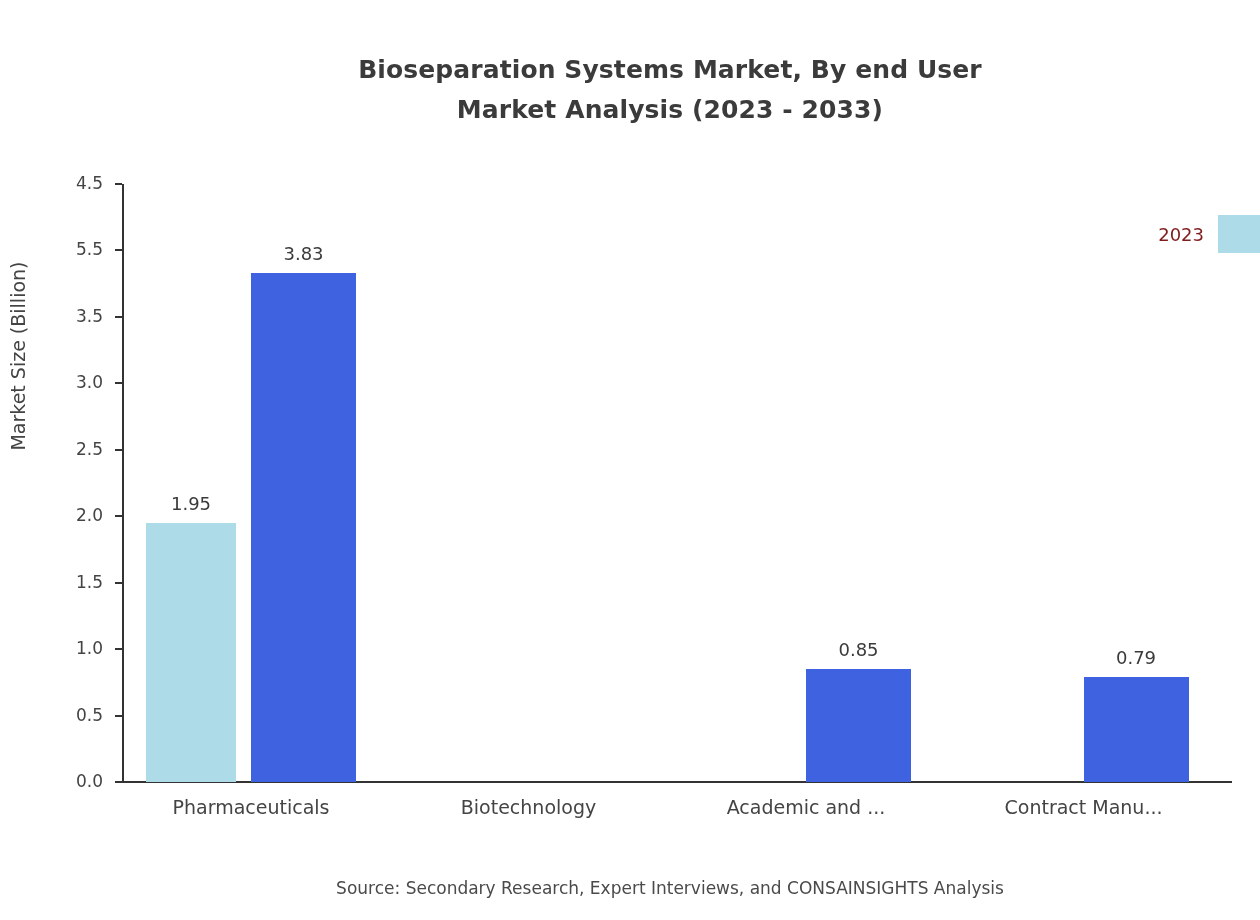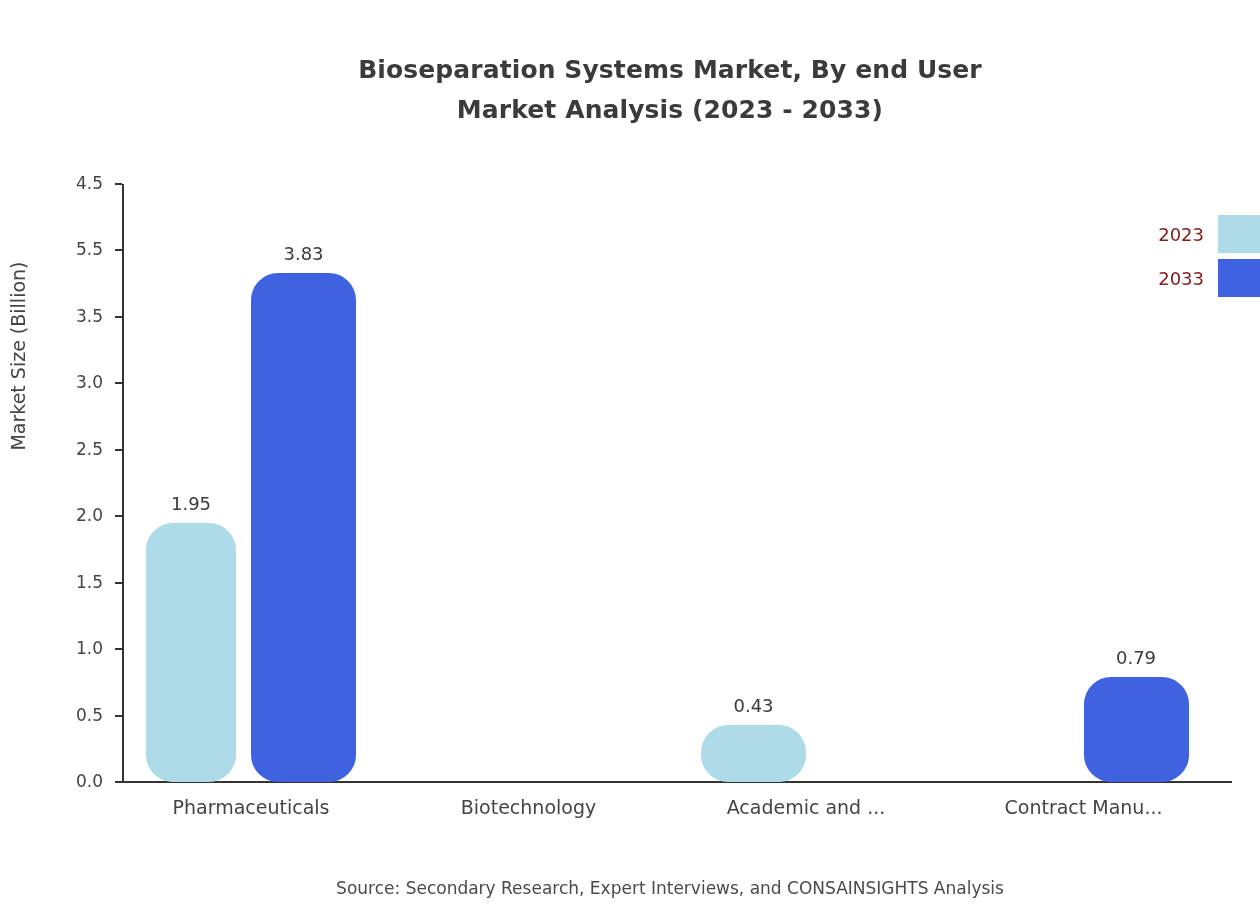--- a/index.html
+++ b/index.html
@@ -86,21 +86,20 @@
   }
   
   .group {
     position: absolute;
     bottom: 0;
     height: 598px;
   }
   .bar {
     position: absolute;
     bottom: 0;
-    border-radius: 27px;
   }
   .bar-label {
     position: absolute;
     bottom: 100%;
     left: 50%;
     transform: translateX(-50%);
     margin-bottom: 9px;
     font-size: 18px;
     color: #3a3a3a;
     white-space: nowrap;
@@ -204,40 +203,36 @@
           </div>
           <div class="bar" style="left: 105px; width: 105px; height: 508.964px; background: rgb(63, 98, 224);">
             <span class="bar-label">3.83</span>
           </div>
           <span class="cat-label">Pharmaceuticals</span>
         </div>
         <div class="group" style="left: 301.5px; width: 210px;">
           <span class="cat-label">Biotechnology</span>
         </div>
         <div class="group" style="left: 579px; width: 210px;">
-          <div class="bar" style="left: 0px; width: 105px; height: 57.1422px; background: rgb(173, 220, 232);">
-            <span class="bar-label">0.43</span>
+          <div class="bar" style="left: 105px; width: 105px; height: 112.956px; background: rgb(63, 98, 224);">
+            <span class="bar-label">0.85</span>
           </div>
           <span class="cat-label">Academic and ...</span>
         </div>
         <div class="group" style="left: 856.5px; width: 210px;">
           <div class="bar" style="left: 105px; width: 105px; height: 104.982px; background: rgb(63, 98, 224);">
             <span class="bar-label">0.79</span>
           </div>
           <span class="cat-label">Contract Manu...</span>
         </div>
       </div>
   </div>
 
   <div class="legend">
     <div class="legend-row">
       <span class="legend-label">2023</span>
       <span class="legend-swatch" style="background: rgb(173, 220, 232);"></span>
     </div>
-    <div class="legend-row">
-      <span class="legend-label">2033</span>
-      <span class="legend-swatch" style="background: rgb(63, 98, 224);"></span>
-    </div>
   </div>
 
   <div class="source-note">Source: Secondary Research, Expert Interviews, and CONSAINSIGHTS Analysis</div>
 
 </div>
 
 </body></html>

